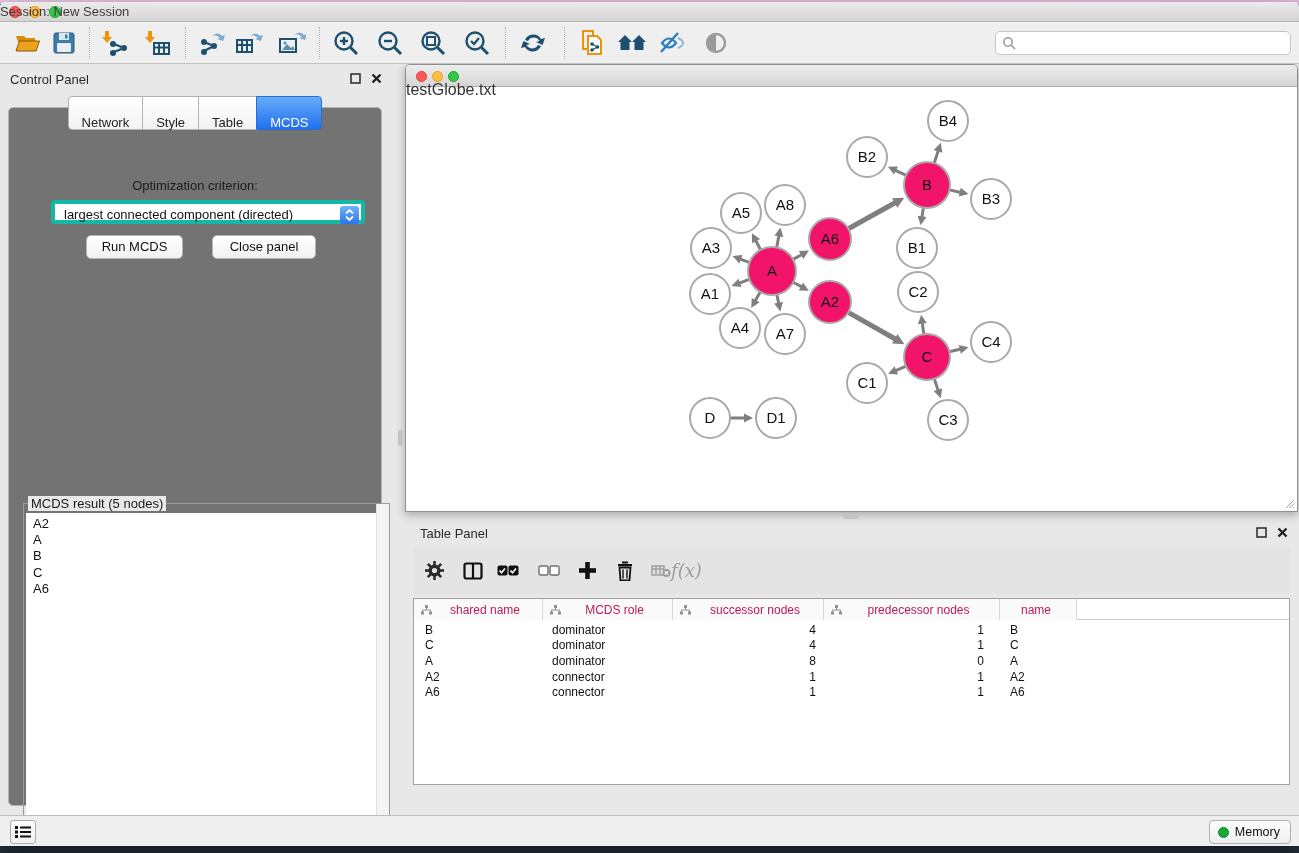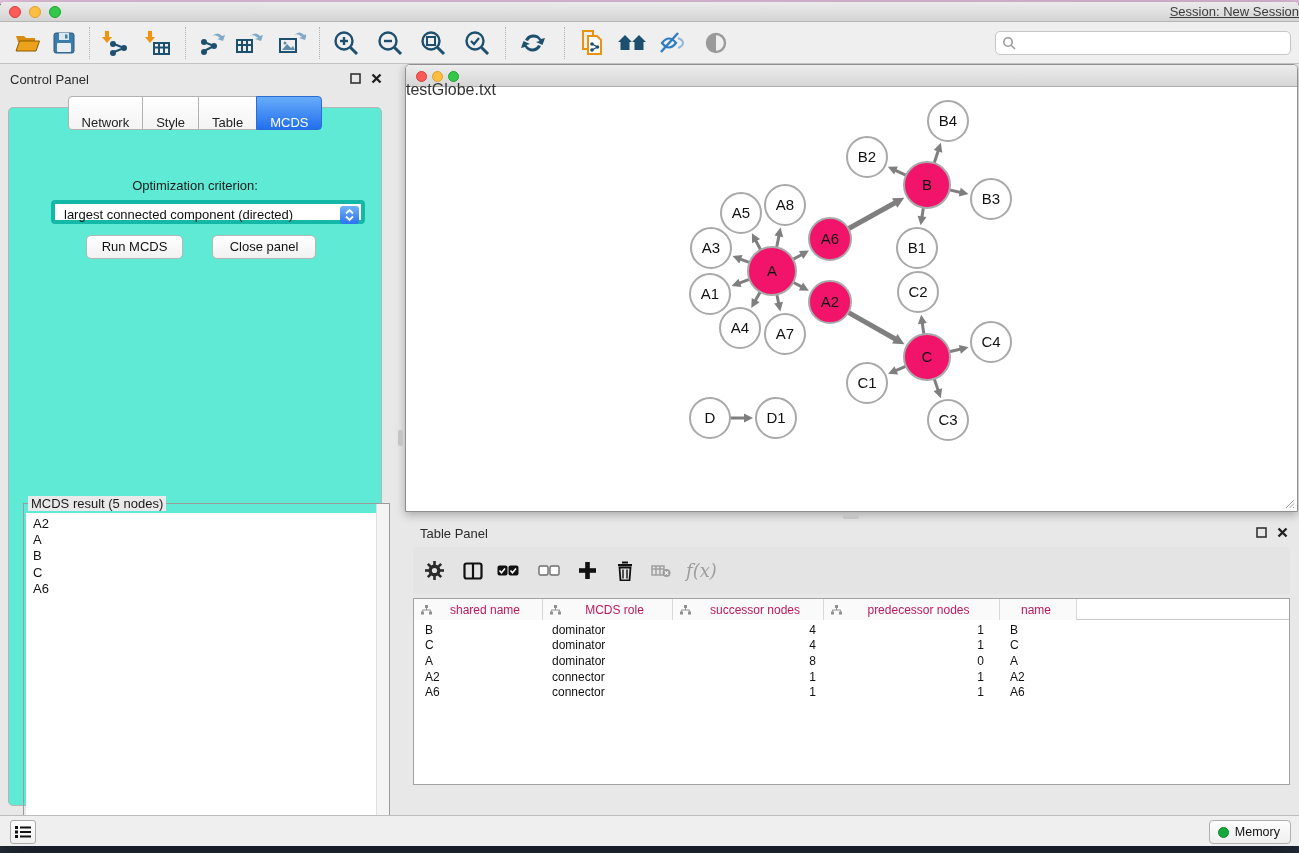--- a/index.html
+++ b/index.html
@@ -10,21 +10,21 @@
     font-family:"Liberation Sans", sans-serif;
     -webkit-font-smoothing:antialiased;
   }
   #wallpaper-top { position:absolute; top:0; left:0; width:1299px; height:4px; background:linear-gradient(90deg,#ecc9e6,#e3bfdf); }
 
   
   #app { position:absolute; top:2px; left:0; width:1299px; height:844px; background:#e8e8e8; border-radius:5px 5px 0 0; box-shadow:0 10px 30px rgba(0,0,0,.5); }
 
   .titlebar { position:absolute; top:0; left:0; right:0; height:20px;
     background:linear-gradient(#ebebeb,#d4d4d4); border-bottom:1px solid #b6b6b6; border-radius:5px 5px 0 0; }
-  .titlebar .title { position:absolute; left:0; right:0; top:2px; text-align:right; font-size:13px; color:#3c3c3c;text-decoration:underline; }
+  .titlebar .title { position:absolute; left:0; right:0; top:2px; text-align:left; font-size:13px; color:#3c3c3c; }
   .lights { position:absolute; left:9px; top:4px; display:flex; gap:8px; }
   .light { width:12px; height:12px; border-radius:50%; }
   .light.red { background:#fc5b57; border:1px solid #dd3d38; }
   .light.yellow { background:#fdbe41; border:1px solid #dfa023; }
   .light.green { background:#34c84a; border:1px solid #1ea32e; }
 
   
   .toolbar { position:absolute; top:20px; left:0; right:0; height:42px; background:#efefef; border-bottom:1px solid #c2c2c2; display:flex; align-items:center; }
   .tbtn { width:30px; height:32px; display:flex; align-items:center; justify-content:center; flex:0 0 auto; }
   .tsep { width:1px; height:32px; flex:0 0 auto; border-left:1px dotted #b0b0b0; }
@@ -33,21 +33,21 @@
   .searchbox svg { margin:0 4px 0 6px; }
 
   
   .main { position:absolute; top:62px; left:0; right:0; bottom:31px; background:#e8e8e8; overflow:hidden; }
 
   
   .control-panel { position:absolute; left:0; top:0; width:390px; bottom:0; }
   .cp-header { position:absolute; left:10px; top:8px; font-size:13px; color:#2b2b2b; }
   .panel-icons { position:absolute; top:9px; display:flex; gap:10px; }
   .control-panel .panel-icons { right:8px; }
-  .cp-pane { position:absolute; left:8px; top:43px; right:8px; height:699px; background:#5eead4; border:1px solid #b5b5b5; border-radius:5px; }
+  .cp-pane { position:absolute; left:8px; top:43px; right:8px; height:699px; background:#737373; border:1px solid #b5b5b5; border-radius:5px; }
   .cp-tabs { position:absolute; left:0; right:0; top:32px; display:flex; justify-content:center; z-index:2; }
   .seg-tab { height:14px; line-height:20px; padding:16px 13px; font-size:13px; color:#222;
     background:linear-gradient(#ffffff,#f3f3f3); border:1px solid #b2b2b2; margin-left:-1px; }
   .seg-tab:first-child { border-radius:4px 0 0 4px; margin-left:0; }
   .seg-tab:last-child { border-radius:0 4px 4px 0; }
   .seg-tab.selected { background:linear-gradient(#67acf9,#2170ee); border-color:#2b6cd4; color:#fff; }
   .opt-label { position:absolute; left:0; right:0; top:70px; text-align:center; font-size:13px; color:#1c1c1c; }
   .dropdown { position:absolute; left:42px; top:92px; width:314px; height:24px; background:#fff; border:4px solid #14b8a6; border-radius:4px; }
   .dropdown .dd-text { position:absolute; left:9px; top:3px; font-size:13px; color:#111; }
   .dd-spinner { position:absolute; right:2px; top:2px; width:19px; height:18px; border-radius:3px; background:linear-gradient(#6fb2f9,#2a74ee); display:flex; align-items:center; justify-content:center; }
@@ -480,21 +480,21 @@
               <g fill="none" stroke="#9c9c9c" stroke-width="1.4">
                 <rect x="1" y="2" width="12" height="9"></rect>
                 <line x1="1" y1="5" x2="13" y2="5"></line>
                 <line x1="5" y1="2" x2="5" y2="11"></line>
                 <line x1="9" y1="2" x2="9" y2="11"></line>
               </g>
               <circle cx="15.5" cy="9" r="4" fill="#9c9c9c"></circle>
               <path d="M13.8 7.3 l3.4 3.4 M17.2 7.3 l-3.4 3.4" stroke="#fff" stroke-width="1.2"></path>
             </svg>
         </span>
-        <span class="ml fx-label" style="margin-left:15px">f(x)</span>
+        <span class="ml fx-label" style="">f(x)</span>
       </div>
 
       <div class="tp-table">
         <div class="t-head">
           <div class="t-hcell hc0">
             <svg width="11" height="10" viewBox="0 0 11 10">
                 <rect x="4" y="0" width="3" height="3" fill="#8f8f8f"></rect>
                 <rect x="0" y="6.5" width="3" height="3" fill="#8f8f8f"></rect>
                 <rect x="8" y="6.5" width="3" height="3" fill="#8f8f8f"></rect>
                 <path d="M5.5 3 v2 M1.5 6.5 v-1.5 h8 v1.5" fill="none" stroke="#8f8f8f"></path>

